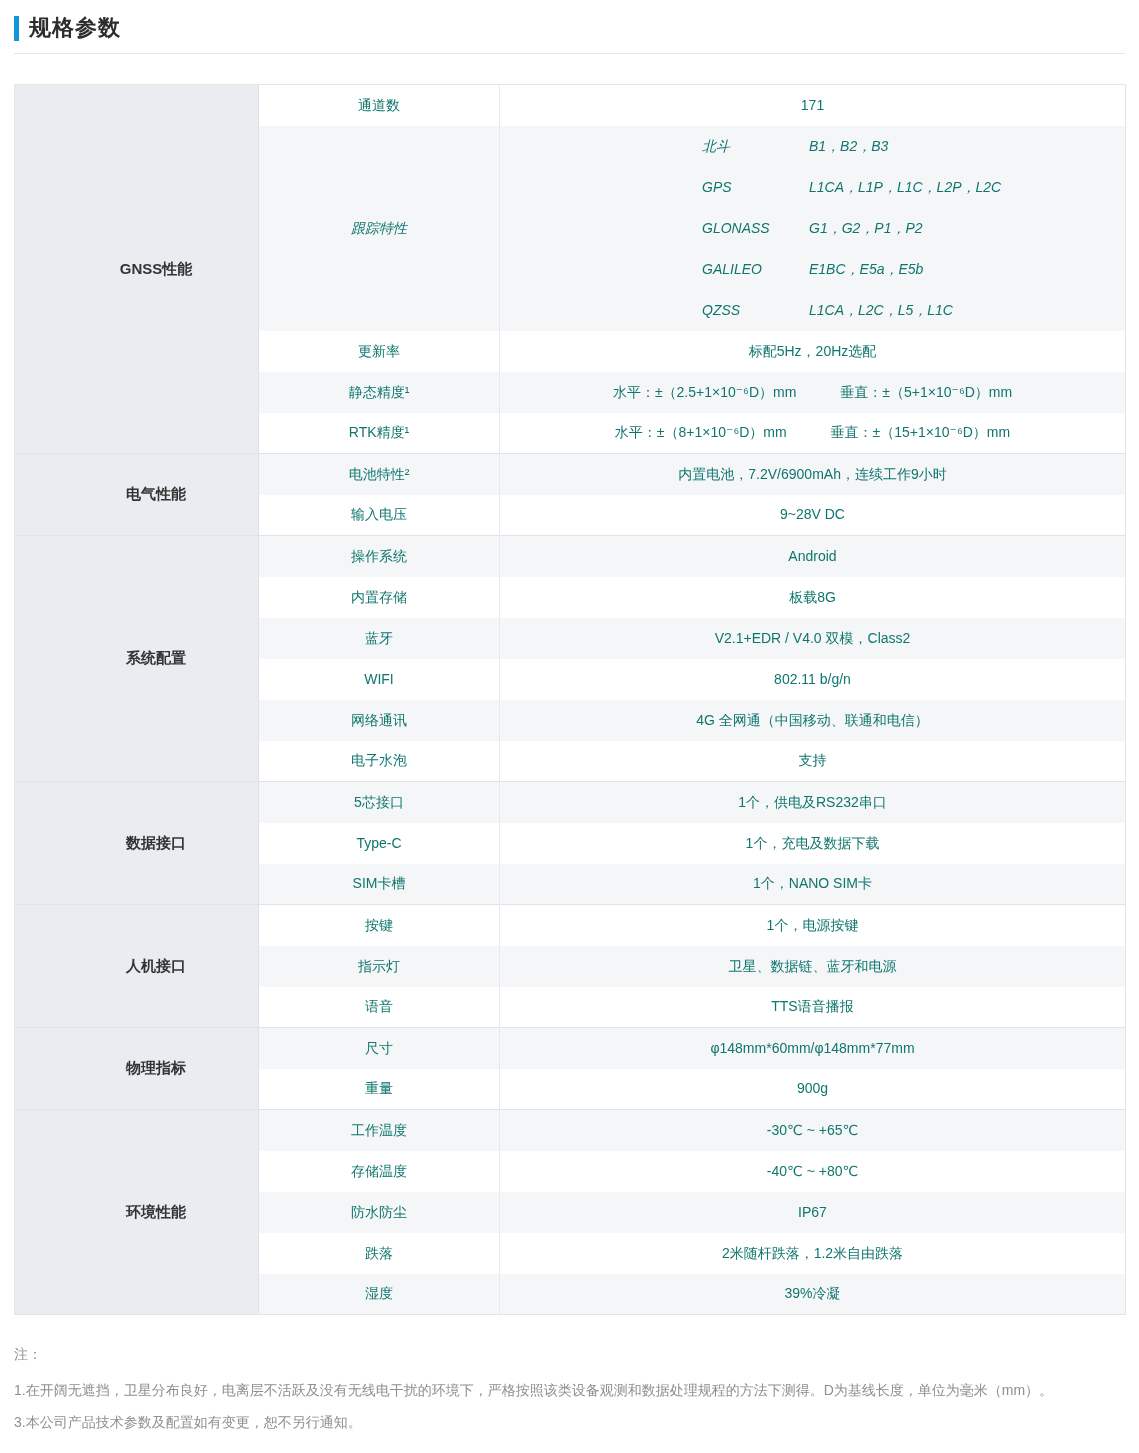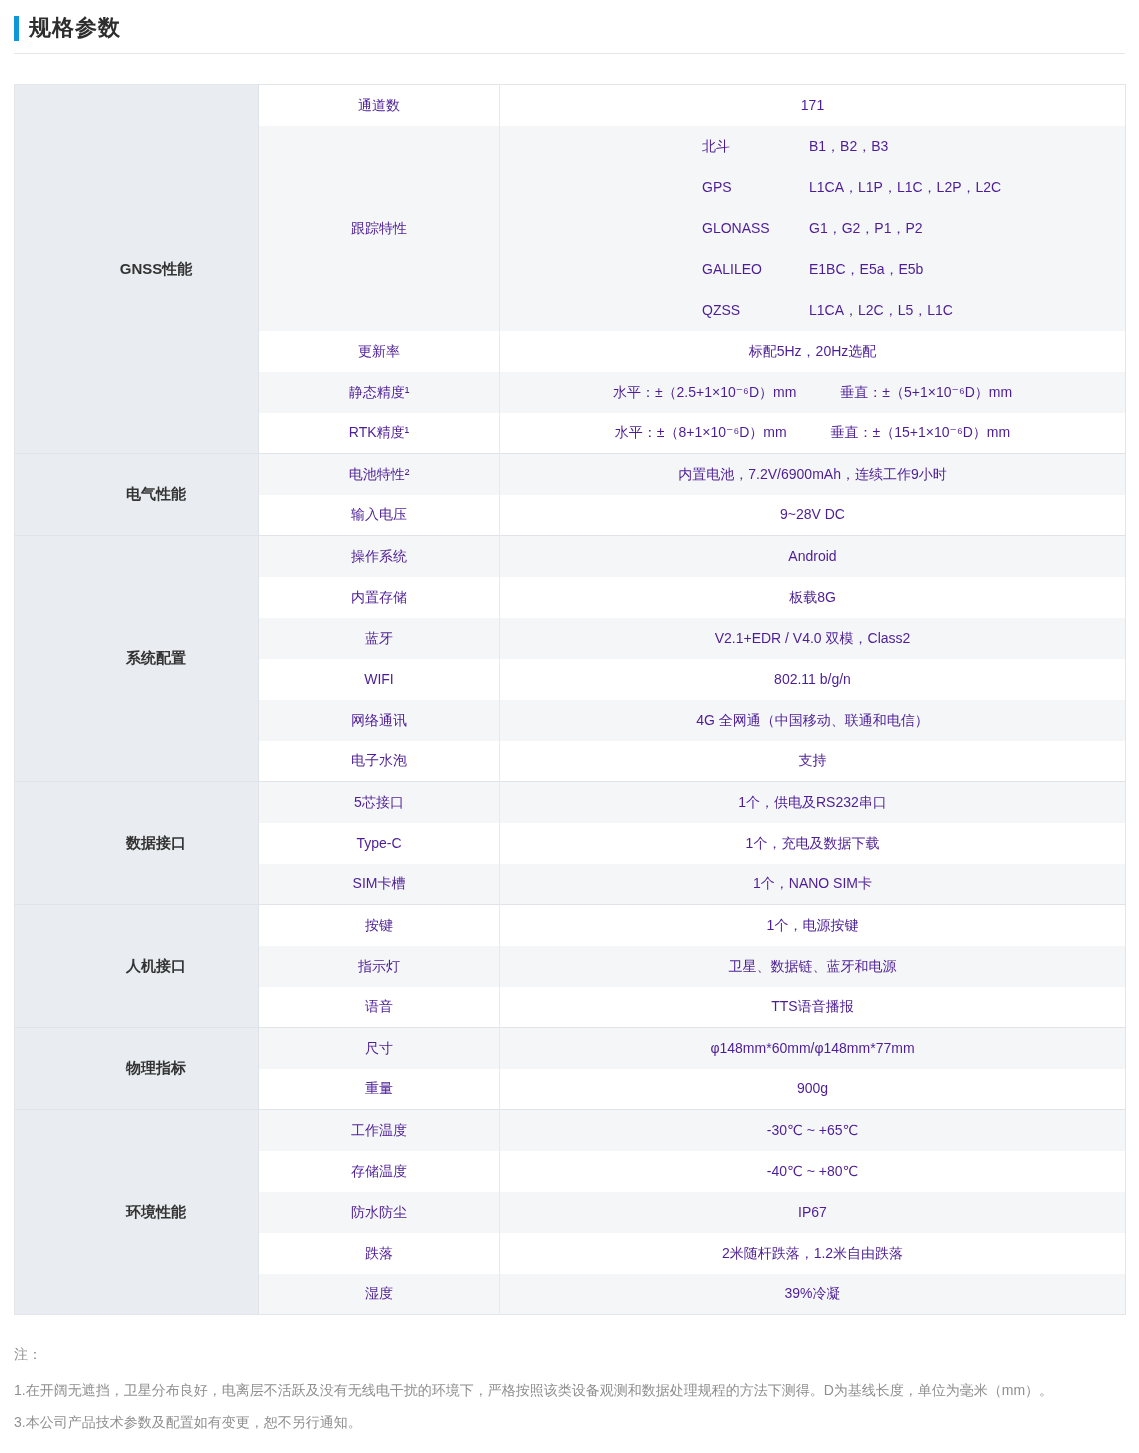--- a/index.html
+++ b/index.html
@@ -23,33 +23,33 @@
   
   table.spec {
     width: 1111px; margin-top: 30px;
     border-collapse: collapse; table-layout: fixed;
     border: 1px solid #e3e6e9;
     font-size: 14px;
   }
   td {
     height: 41px; padding: 0 6px;
     text-align: center; vertical-align: middle;
-    color: #4c1d95; line-height: 1.35;
+    color: #0f766e; line-height: 1.35;
   }
   tbody tr td.cat {
     background: #e9edf1; color: #333333;
     font-size: 15px; font-weight: bold;
     border-right: 1px solid #dfe3e7;
     padding-left: 45px;
   }
   td.param { border-right: 1px solid #e7eaec; }
   tr:nth-child(even) td.param,
   tr:nth-child(even) td.value { background: #f5f6f8; }
   tr.sec-start td { border-top: 1px solid #e0e4e8; }
-  tr.tall td.param, tr.tall td.value { height: 205px; }
+  tr.tall td.param, tr.tall td.value { height: 205px; font-style: italic; }
 
   .track-list { padding-left: 196px; text-align: left; }
   .track-line { display: flex; align-items: center; height: 41px; }
   .track-name { width: 83px; flex: 0 0 83px; }
   .track-signals { white-space: nowrap; margin-left: 24px; }
 
   .pair { display: flex; justify-content: center; gap: 44px; white-space: nowrap; }
 
   
   .notes { margin-top: 31px; font-size: 14px; color: #8f8f8f; }

